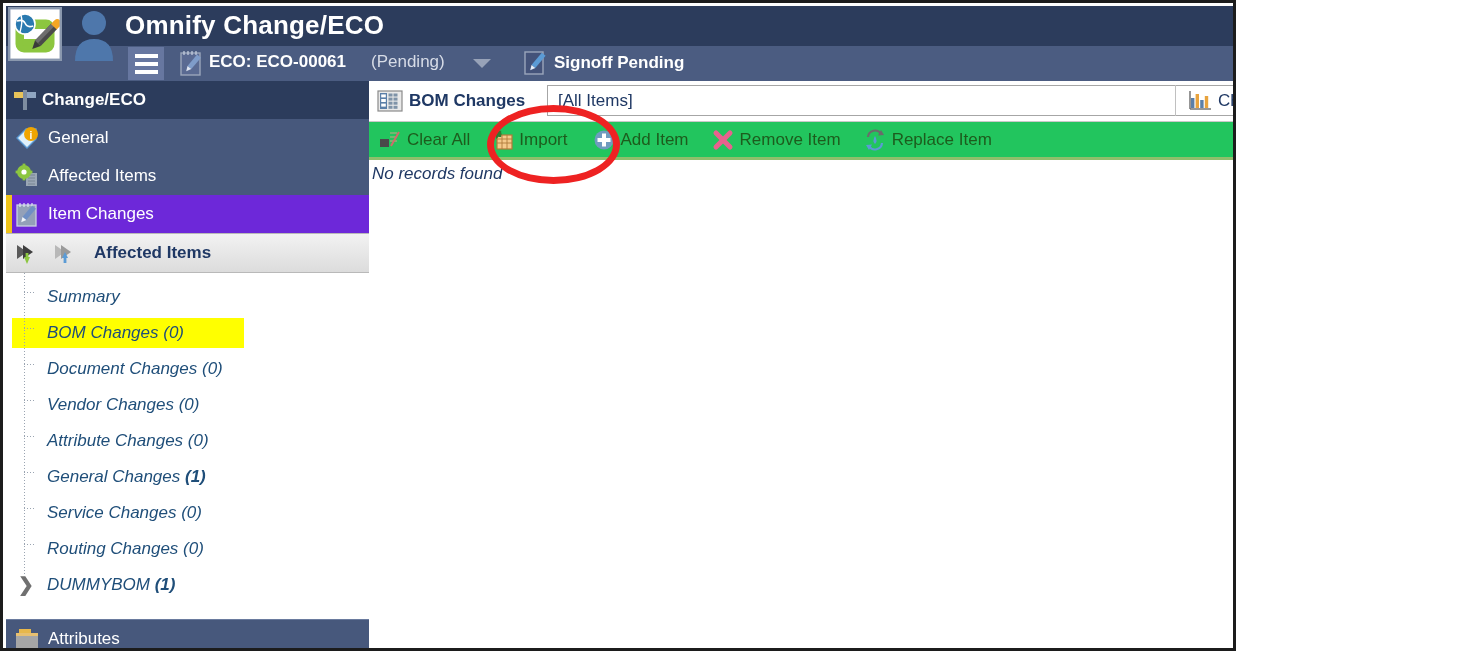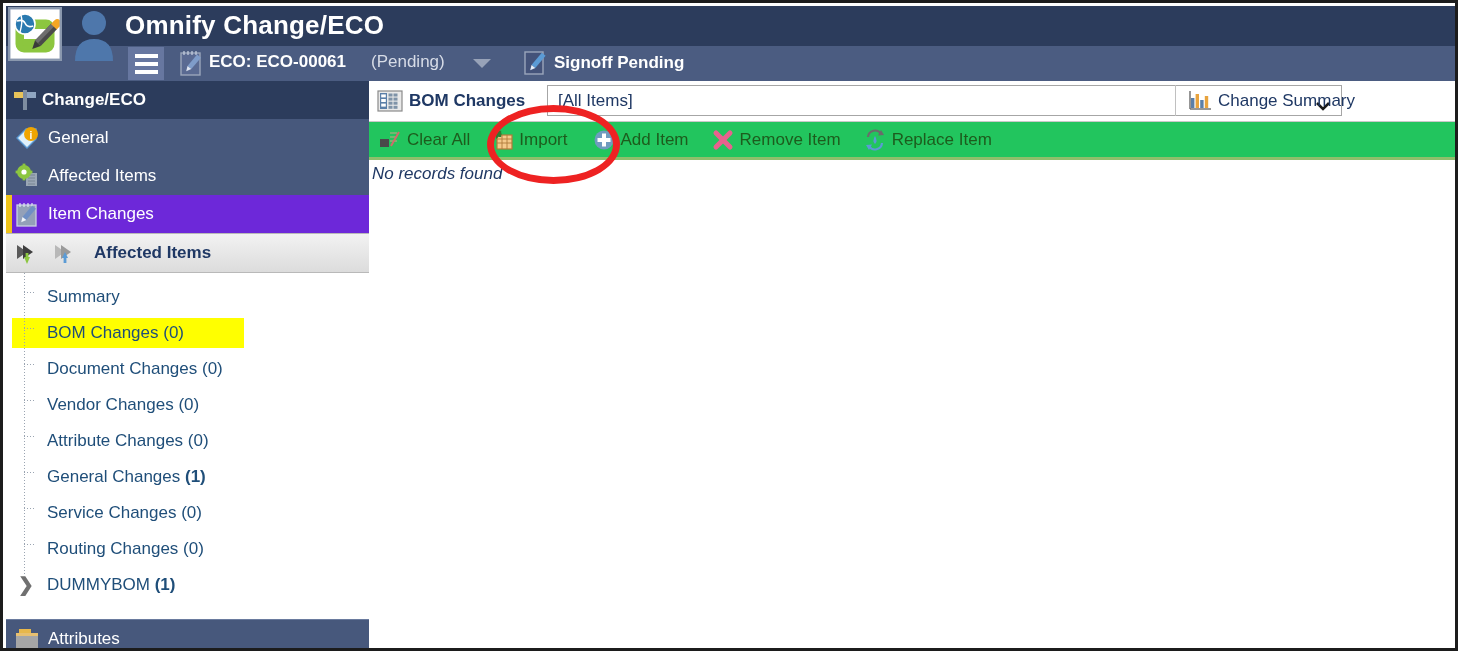--- a/index.html
+++ b/index.html
@@ -7,21 +7,21 @@
     padding: 0;
     background: #ffffff;
   }
   body {
     font-family: "Liberation Sans", sans-serif;
     -webkit-font-smoothing: antialiased;
   }
 
   #app {
     position: relative;
-    width: 1458px;
+    width: 1236px;
     height: 651px;
     box-sizing: border-box;
     border: 3px solid #1c1c1c;
     background: #ffffff;
     overflow: hidden;
   }
 
   
   .titlebar {
     position: absolute;
@@ -240,20 +240,21 @@
     color: #707070;
     font-size: 19px;
     line-height: 18px;
     font-weight: bold;
   }
   .tree-label {
     font-size: 17px;
     color: #1f4e79;
     white-space: nowrap;
     padding: 1px 3px;
+    font-style: italic;
   }
   .tree-row.highlight .tree-label {
     background: #ffff00;
     color: #1f4e79;
   }
   .tree-row.highlight {
     background: transparent;
   }
   .hl-band {
     position: absolute;

